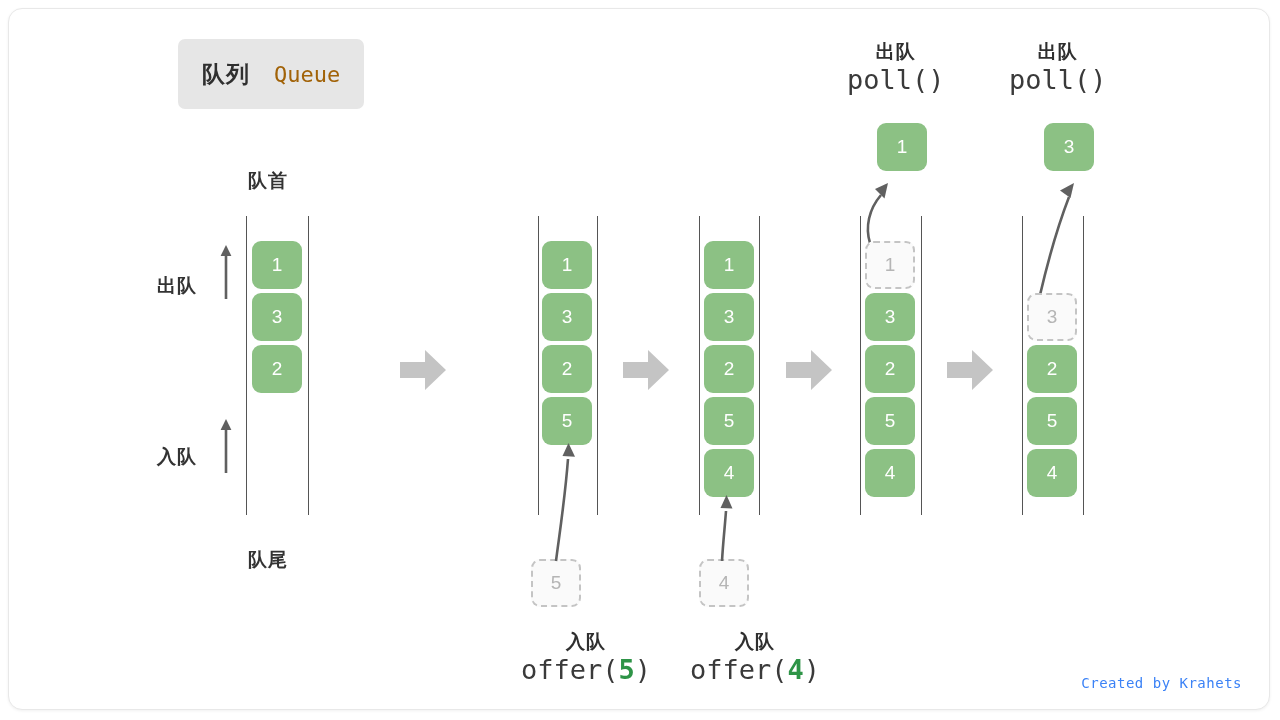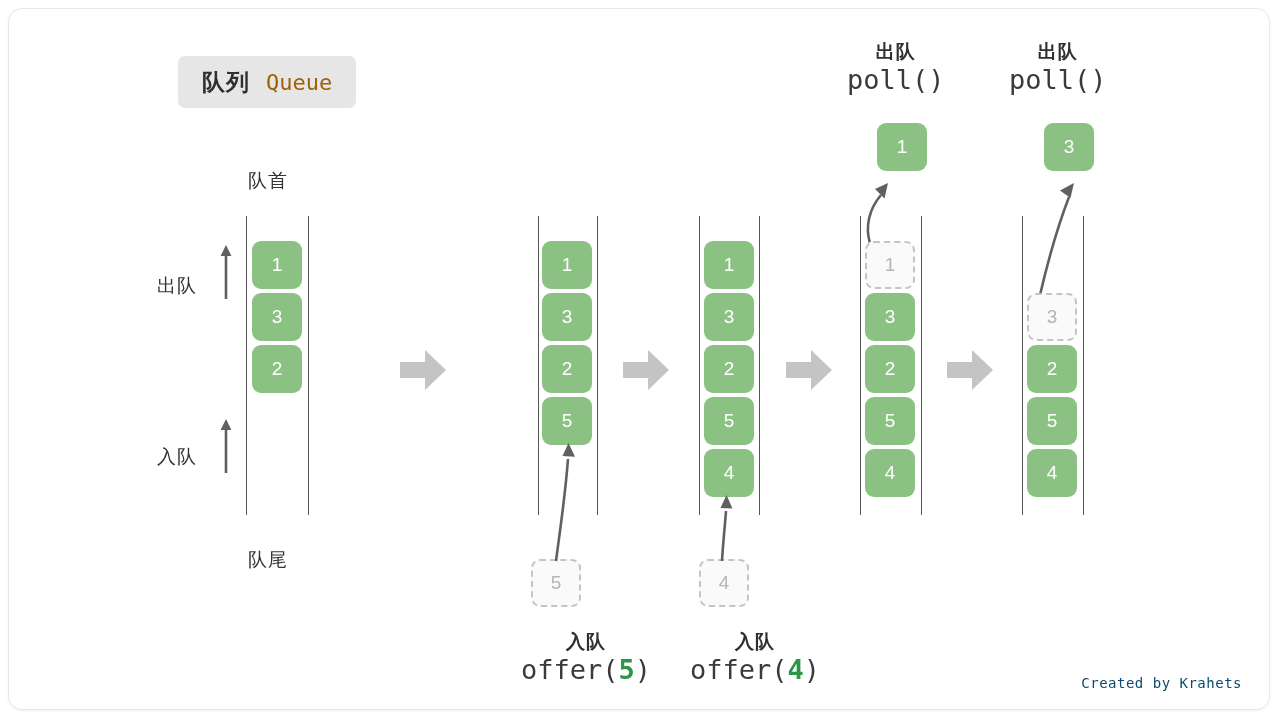--- a/index.html
+++ b/index.html
@@ -26,45 +26,45 @@
     box-sizing: border-box;
     box-shadow: 0 1px 3px rgba(0,0,0,0.06);
     overflow: hidden;
   }
 
   .abs { position: absolute; }
 
   
   #title-badge {
     left: 169px;
-    top: 47px;
+    top: 30px;
     height: 52px;
-    padding: 0 24px;
+    padding: 9px 24px;
     background: #e6e6e6;
     border-radius: 7px;
     display: flex;
     align-items: center;
-    gap: 16px;
+    gap: 24px;
   }
   #title-badge .cn {
     font-size: 23px;
     font-weight: bold;
     color: #2f2f2f;
     letter-spacing: 1px;
   }
   #title-badge .en {
     font-family: "DejaVu Sans Mono", "Liberation Mono", monospace;
     font-size: 22px;
     color: #a16207;
   }
 
   
   .cn-label {
     font-size: 19px;
-    font-weight: normal;
+    font-weight: bold;
     color: #333333;
     letter-spacing: 1px;
     white-space: nowrap;
   }
   .op-label {
     text-align: center;
     white-space: nowrap;
   }
   .op-label .l1 {
     font-size: 19px;
@@ -118,21 +118,21 @@
   .up-arrow { width: 14px; height: 54px; }
 
   
   .motion { pointer-events: none; }
 
   #credit {
     right: 27px;
     bottom: 18px;
     font-family: "DejaVu Sans Mono", "Liberation Mono", monospace;
     font-size: 14px;
-    color: #0c4a6e;
+    color: #3b82f6;
     letter-spacing: 0.5px;
   }
 </style>
 </head>
 <body>
 
 <div id="card">
 
   <div class="abs" id="title-badge">
     <span class="cn">队列</span>

